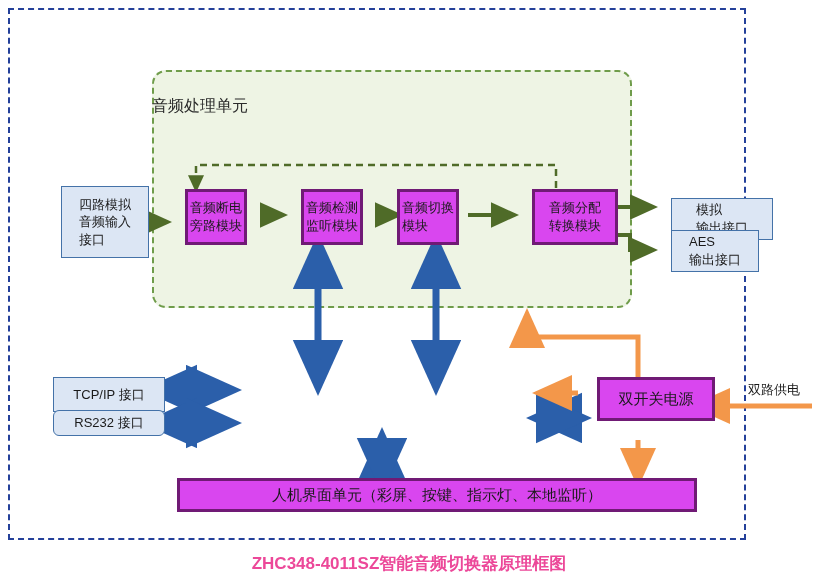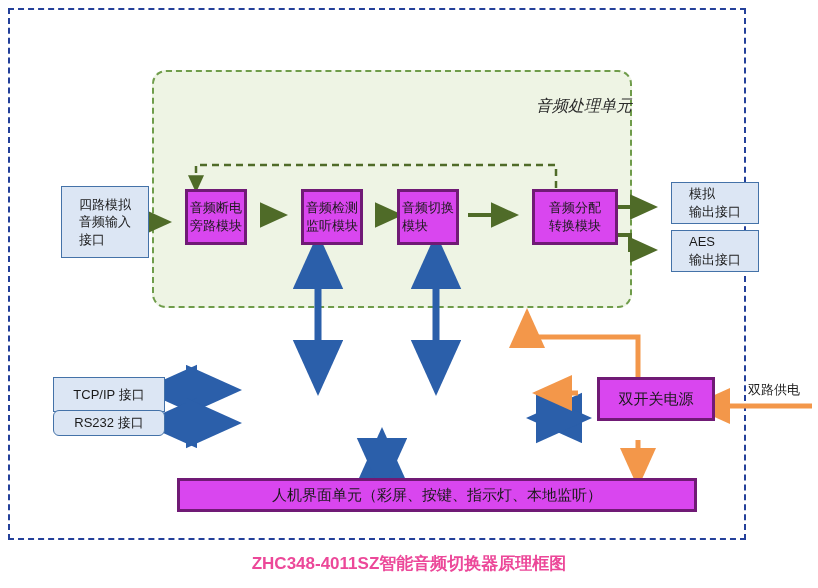--- a/index.html
+++ b/index.html
@@ -37,24 +37,23 @@
     border: 2px dashed #6f9c4a;
     border-radius: 14px;
     background: #eef4e4;
     box-sizing: border-box;
   }
   #audio-unit-title {
     position: absolute;
     left: 152px;
     top: 96px;
     width: 480px;
-    text-align: right;
+    text-align: left;
     font-size: 16px;
     color: #2a2a2a;
-    font-style: italic;
   }
   .box {
     position: absolute;
     box-sizing: border-box;
     display: flex;
     align-items: center;
     justify-content: center;
     text-align: left;
     font-size: 13px;
     line-height: 1.35;
@@ -162,21 +161,21 @@
 
   <div class="box orange" style="left:282px; top:189px; width:62px; height:56px; white-space:pre-line;">音频检测
 监听模块</div>
 
   <div class="box orange" style="left:378px; top:189px; width:62px; height:56px; white-space:pre-line;">音频切换
 模块</div>
 
   <div class="box orange" style="left:513px; top:189px; width:86px; height:56px; white-space:pre-line;">音频分配
 转换模块</div>
 
-  <div class="box blue" style="left:652px; top:182px; width:88px; height:42px; white-space:pre-line;">模拟
+  <div class="box blue" style="left:652px; top:198px; width:102px; height:42px; white-space:pre-line;">模拟
 输出接口</div>
 
   <div class="box blue" style="left:652px; top:230px; width:88px; height:42px; white-space:pre-line;">AES
 输出接口</div>
 
   <div class="box blue" style="left:34px; top:377px; width:112px; height:35px;">TCP/IP 接口</div>
 
   <div class="box blue" style="left:34px; top:410px; width:112px; height:26px;border-radius:6px;">RS232 接口</div>
 
 

